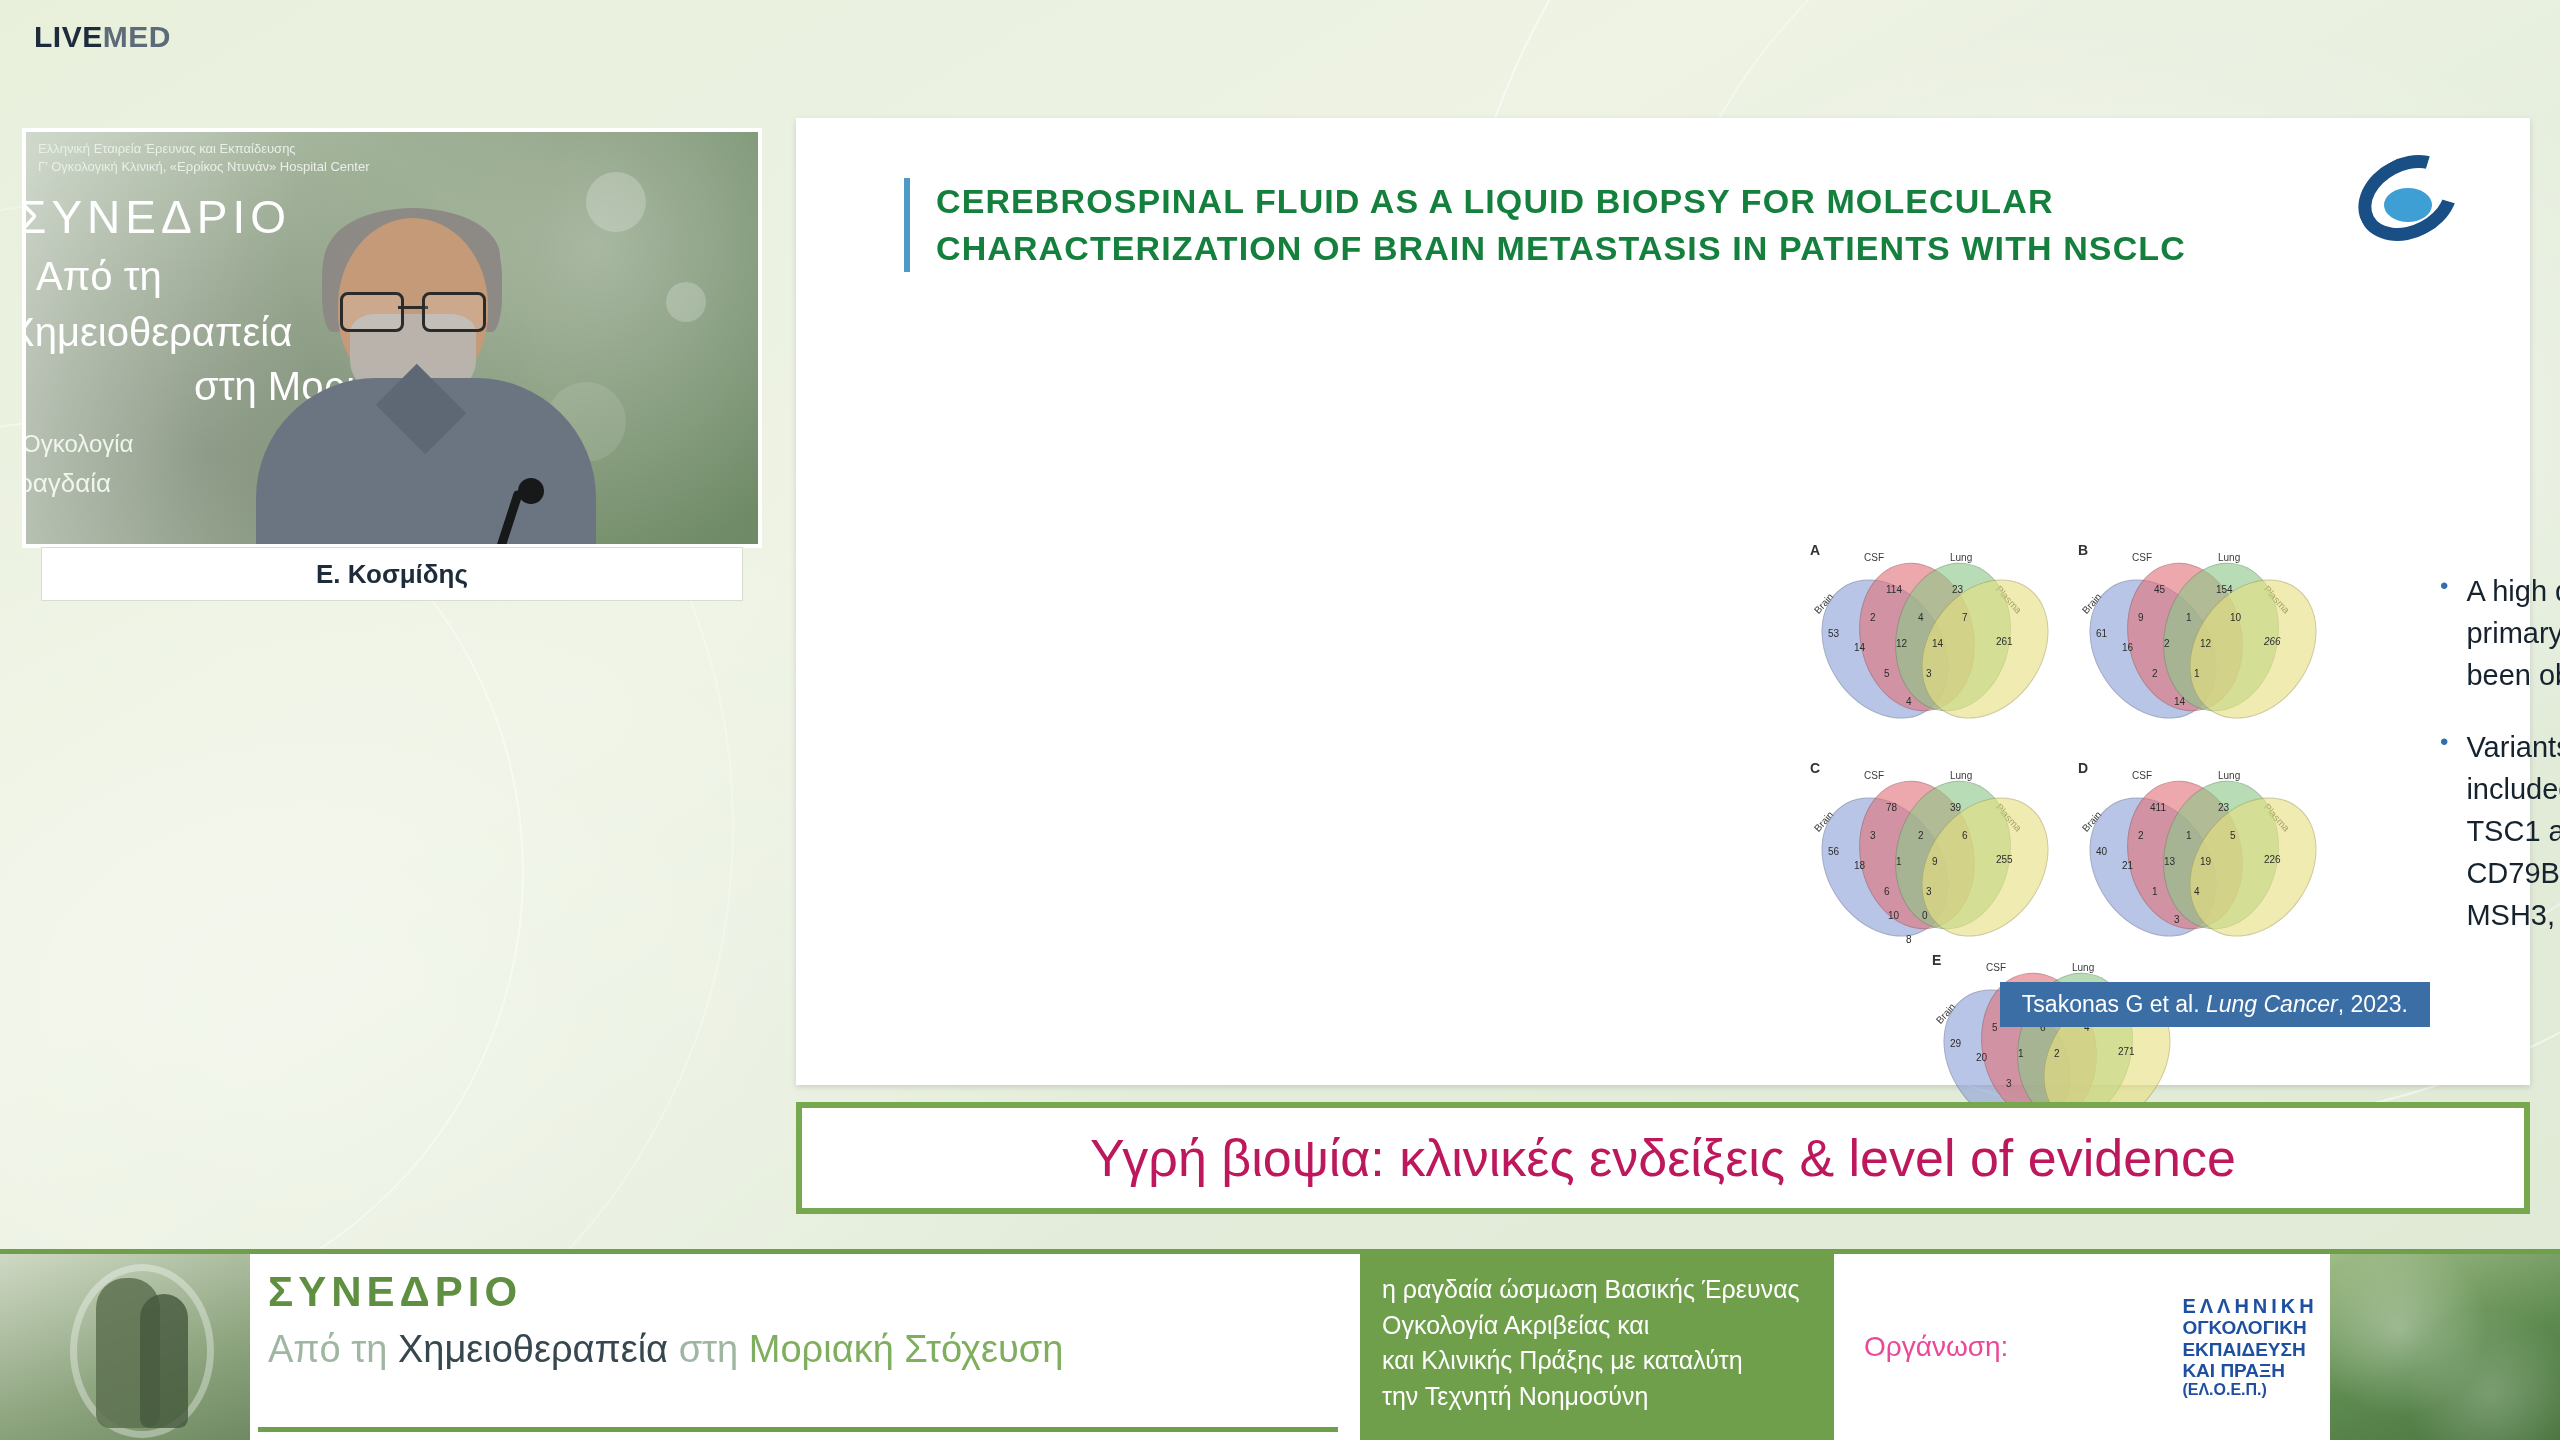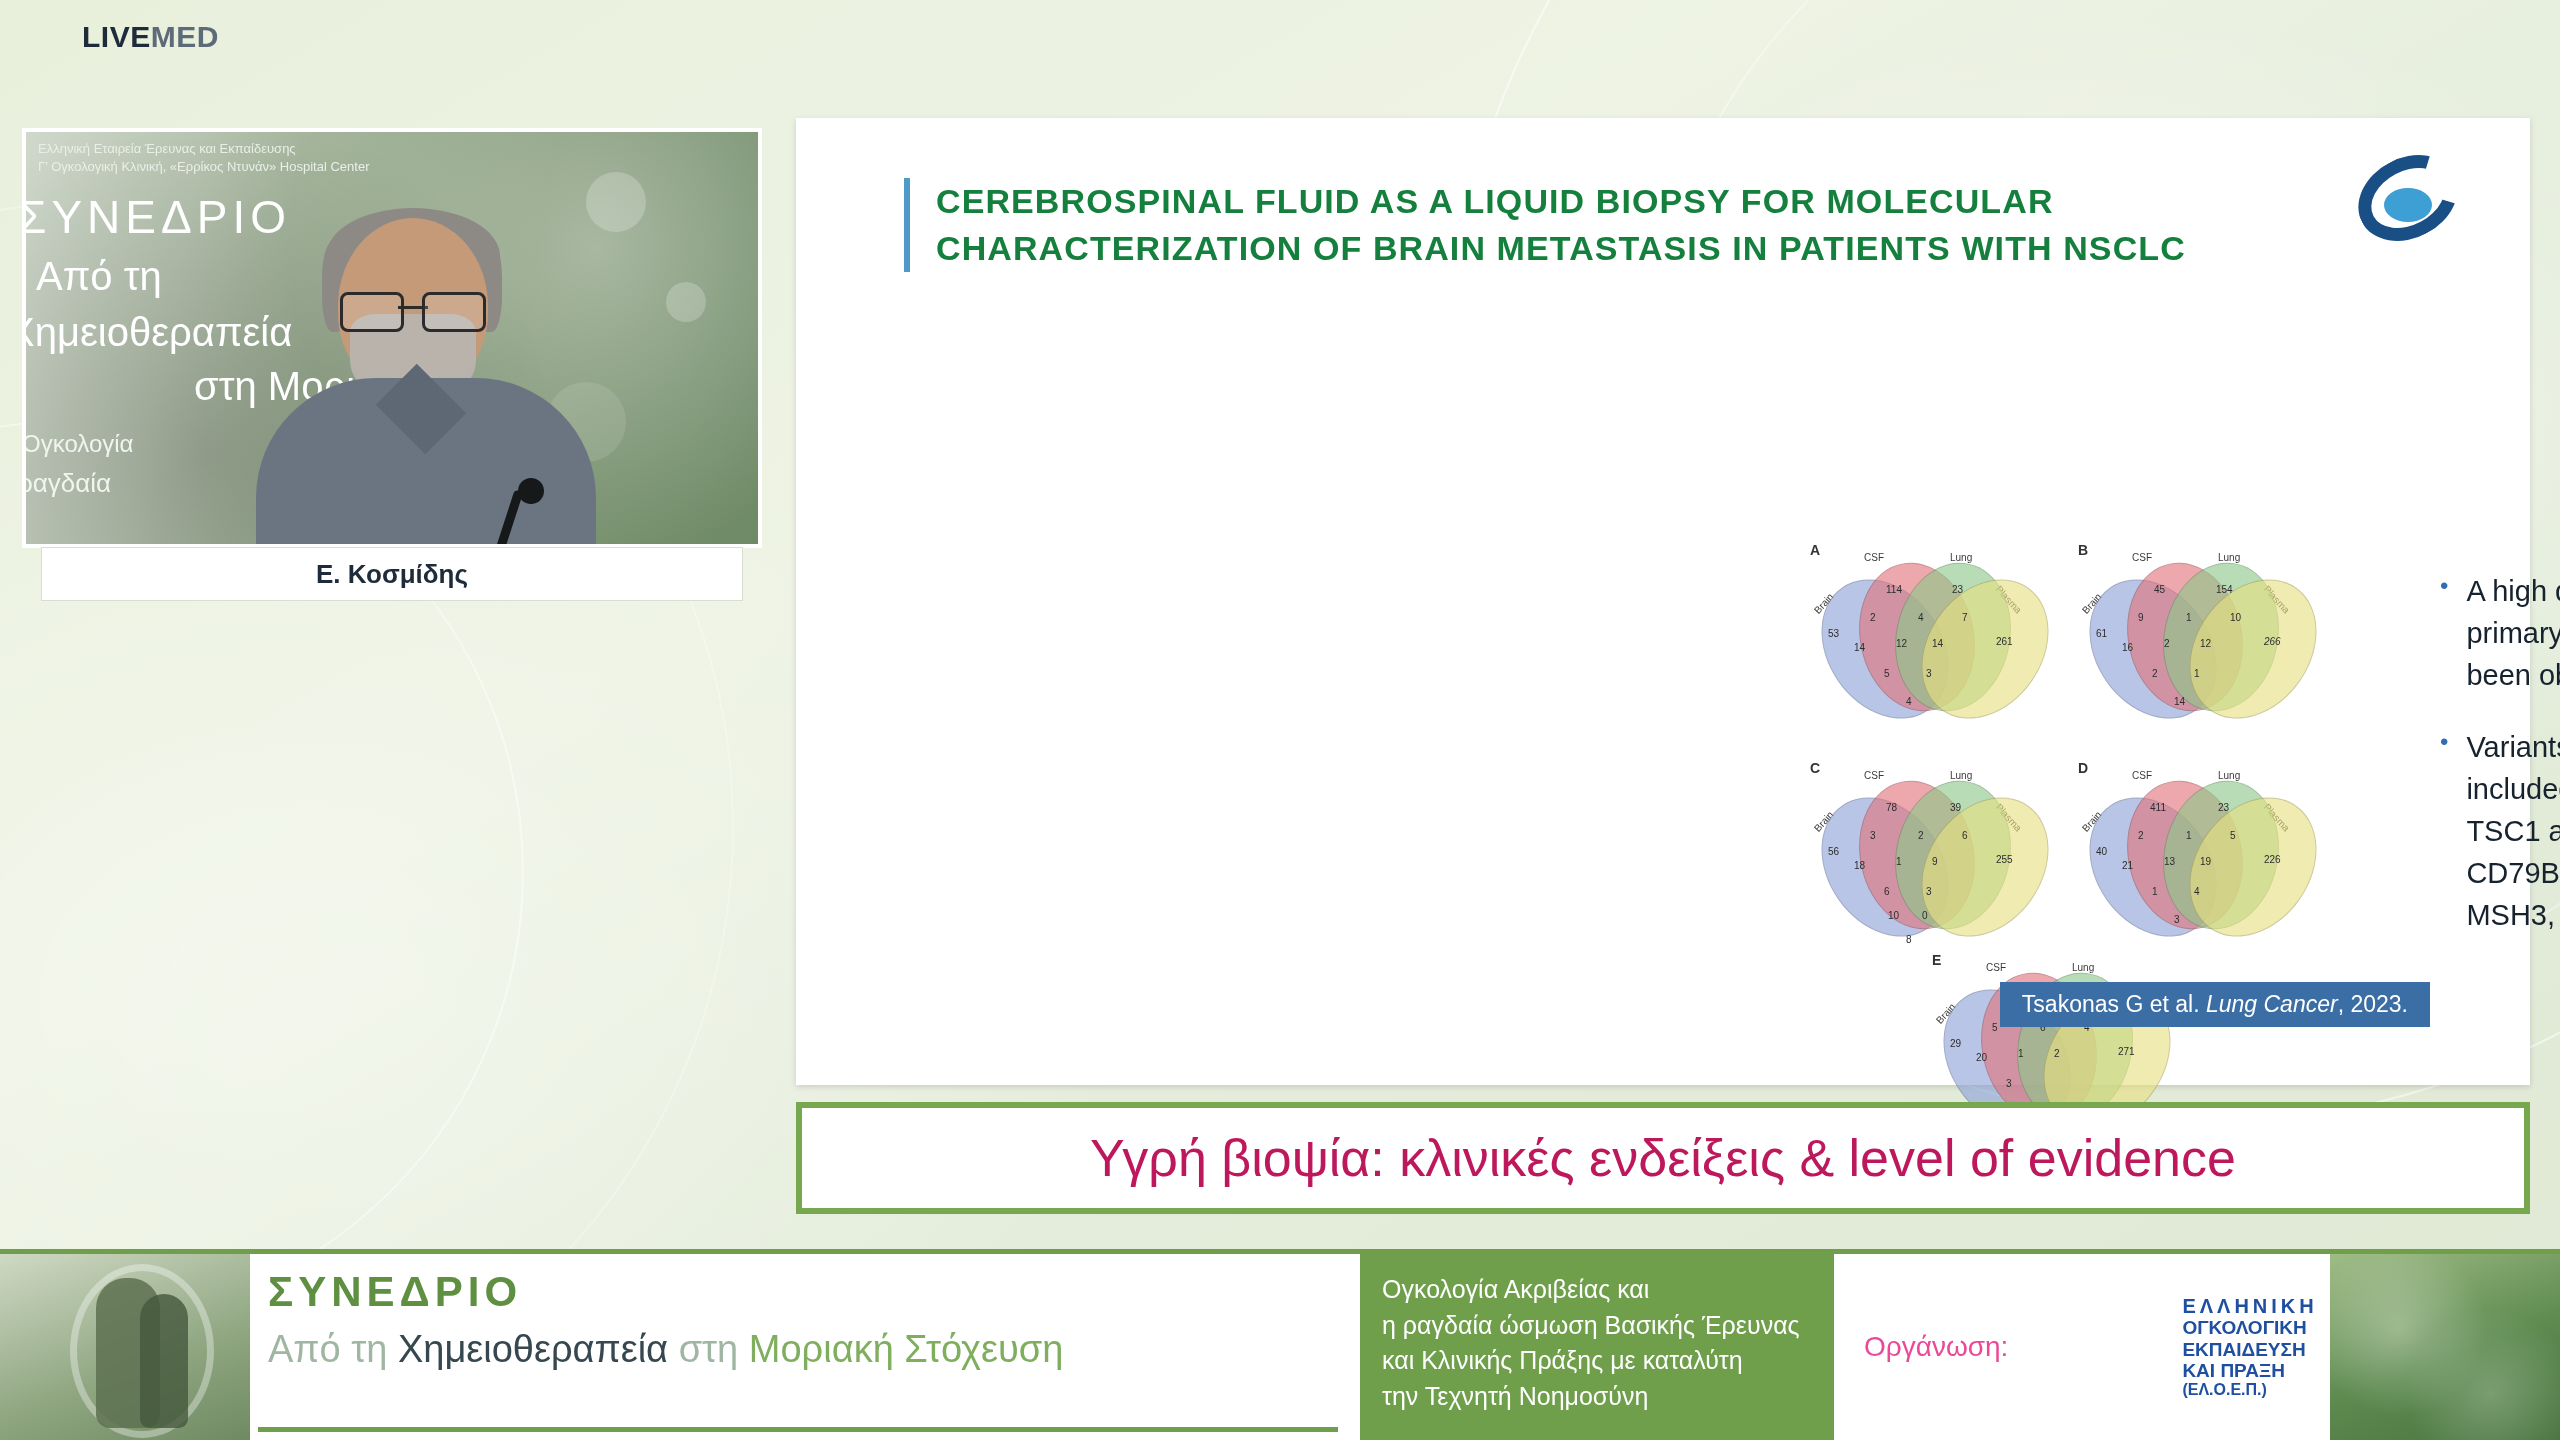--- a/index.html
+++ b/index.html
@@ -40,21 +40,21 @@
   #brand {
     position: absolute;
     left: 34px;
     top: 22px;
     font-size: 30px;
     font-weight: bold;
     letter-spacing: 0.5px;
     line-height: 1;
     user-select: none;
   }
-  #brand .live { color: #1d2b3a; margin-left: 48px; }
+  #brand .live { color: #1d2b3a; }
   #brand .med  { color: #5d6a77; font-weight: bold; }
 
   
   #speaker-tile {
     position: absolute;
     left: 22px;
     top: 128px;
     width: 740px;
     height: 420px;
   }
@@ -742,22 +742,22 @@
 
     <div id="footer-congress">
       <div id="fc-title">ΣΥΝΕΔΡΙΟ</div>
       <div id="fc-sub">
         <span class="light">Από τη </span><span class="dark">Χημειοθεραπεία</span><span class="light"> στη </span><span class="light" style="color:#7fae5e;">Μοριακή Στόχευση</span>
       </div>
       <div id="fc-rule"></div>
     </div>
 
     <div id="footer-theme">
+      <div>η ραγδαία ώσμωση Βασικής Έρευνας</div>
       <div>Ογκολογία Ακριβείας και</div>
-      <div>η ραγδαία ώσμωση Βασικής Έρευνας</div>
       <div>και Κλινικής Πράξης με καταλύτη</div>
       <div>την Τεχνητή Νοημοσύνη</div>
     </div>
 
     <div id="footer-org">
       <div id="org-label">Οργάνωση:</div>
       <div id="org-logo-mark">
         <div class="swoosh sw1"></div>
         <div class="swoosh sw2"></div>
         <div class="swoosh sw3"></div>

